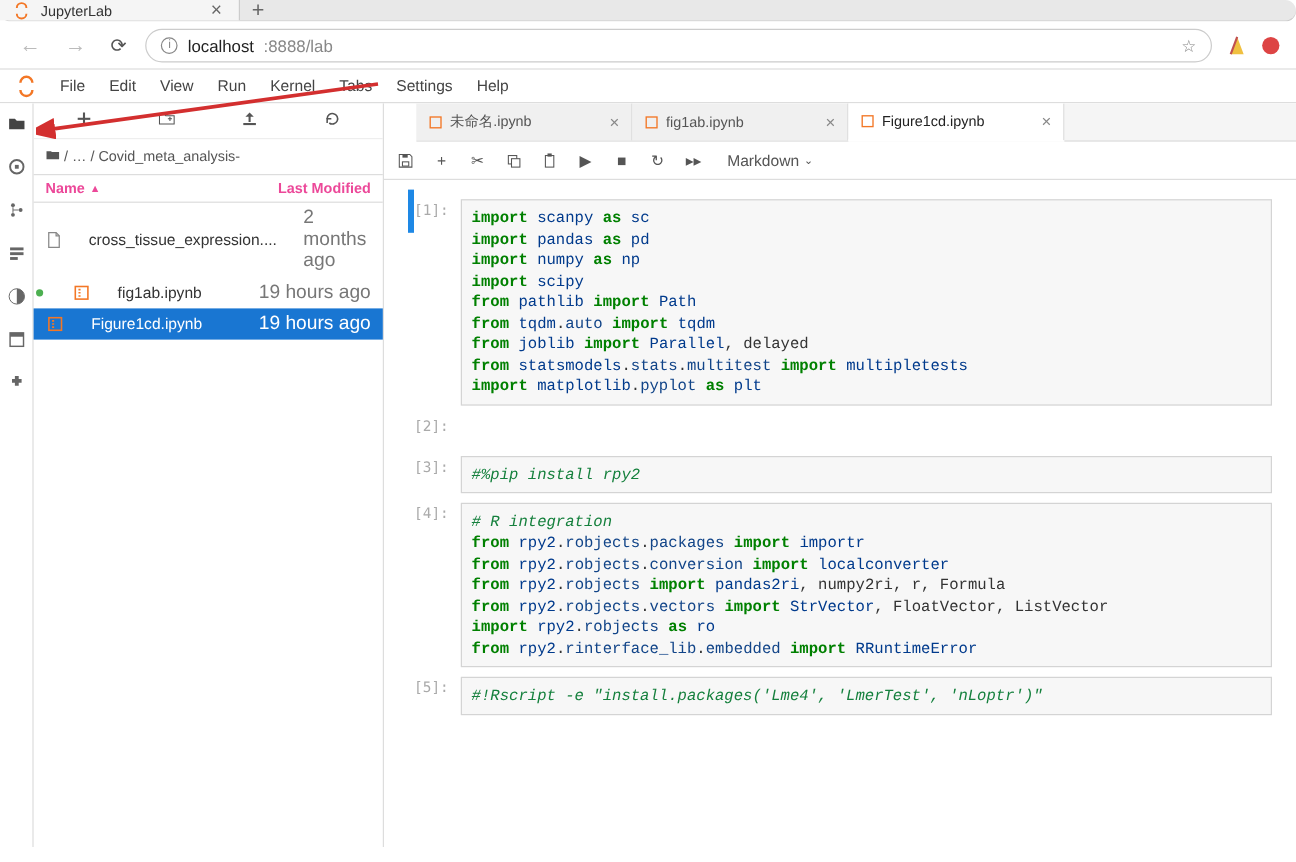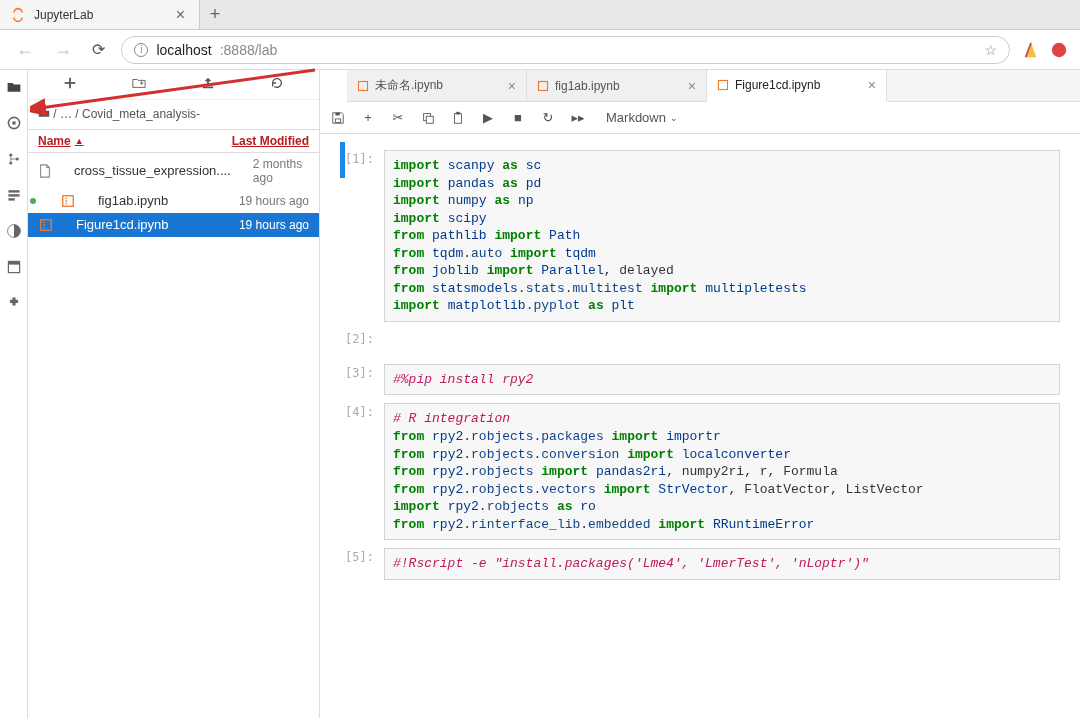--- a/index.html
+++ b/index.html
@@ -1,17 +1,17 @@
 <!DOCTYPE html>
 <html><head>
 <meta charset="utf-8">
 <style>
 * { box-sizing: border-box; margin: 0; padding: 0; }
 body { font-family: -apple-system, BlinkMacSystemFont, "Segoe UI", Helvetica, Arial, sans-serif; font-size: 13px; color: #333; background: #fff; overflow: hidden; }
-.browser-chrome { height: 30px; background: #e8e8e8; display: flex; align-items: stretch; border-bottom: 1px solid #ccc; }
+.browser-chrome { height: 18px; background: #e8e8e8; display: flex; align-items: stretch; border-bottom: 1px solid #ccc; border-radius: 14px; }
 .browser-tab { background: #f5f5f5; display: flex; align-items: center; padding: 0 10px; min-width: 200px; border-right: 1px solid #ccc; position: relative; }
 .browser-tab .favicon { width: 16px; height: 16px; margin-right: 8px; }
 .browser-tab .title { flex: 1; font-size: 12px; color: #333; }
 .browser-tab .close { color: #666; font-size: 16px; padding: 0 4px; }
 .new-tab-btn { width: 30px; display: flex; align-items: center; justify-content: center; color: #666; font-size: 18px; }
 .browser-toolbar { height: 40px; display: flex; align-items: center; padding: 0 12px; gap: 12px; border-bottom: 1px solid #ddd; }
 .nav-arrow { color: #bbb; font-size: 18px; padding: 4px; }
 .reload-icon { color: #555; font-size: 16px; padding: 4px; }
 .url-bar { flex: 1; height: 28px; border: 1px solid #ccc; border-radius: 14px; display: flex; align-items: center; padding: 0 12px; gap: 8px; color: #555; font-size: 14px; }
 .url-bar .info-icon { width: 14px; height: 14px; border: 1px solid #888; border-radius: 50%; display: flex; align-items: center; justify-content: center; font-size: 10px; color: #888; }
@@ -28,25 +28,25 @@
 
 .main-split { flex: 1; display: flex; overflow: hidden; }
 .left-rail { width: 28px; background: #fff; border-right: 1px solid #ddd; display: flex; flex-direction: column; align-items: center; padding-top: 8px; gap: 18px; }
 .rail-icon { width: 18px; height: 18px; color: #666; display: flex; align-items: center; justify-content: center; }
 .rail-icon.active { color: #222; }
 
 .file-panel { width: 292px; border-right: 1px solid #ddd; display: flex; flex-direction: column; }
 .file-toolbar { height: 30px; display: flex; align-items: center; justify-content: space-around; border-bottom: 1px solid #eee; padding: 0 8px; }
 .ft-icon { color: #555; font-size: 14px; padding: 4px 8px; }
 .breadcrumb { padding: 6px 10px; font-size: 12px; color: #555; line-height: 1.4; }
-.file-header { display: flex; padding: 4px 10px; border-top: 1px solid #ddd; border-bottom: 1px solid #ddd; font-size: 12px; font-weight: 600; color: #b91c1c; text-decoration: underline; }
+.file-header { display: flex; padding: 4px 10px; border-top: 1px solid #ddd; border-bottom: 1px solid #ddd; font-size: 12px; font-weight: 600; color: #ec4899; }
 .fh-name { flex: 1; display: flex; align-items: center; gap: 4px; }
 .fh-mod { text-align: right; }
 .file-row { display: flex; align-items: center; padding: 4px 10px; font-size: 13px; color: #333; gap: 22px; }
-.file-row .mod { margin-left: auto; font-size: 12px; color: #777; }
+.file-row .mod { margin-left: auto; font-size: 16px; color: #777; }
 .file-row.selected { background: #1976d2; color: #fff; }
 .file-row.selected .mod { color: #fff; }
 .row-icon { width: 16px; height: 16px; display: flex; align-items: center; justify-content: center; }
 .dot-running { width: 6px; height: 6px; background: #4caf50; border-radius: 50%; margin-left: -8px; margin-right: 2px; }
 
 .notebook-area { flex: 1; display: flex; flex-direction: column; overflow: hidden; }
 .tabbar { height: 32px; background: #f5f5f5; display: flex; align-items: stretch; border-bottom: 1px solid #ddd; margin-left: 27px; }
 .doc-tab { display: flex; align-items: center; padding: 0 10px; min-width: 180px; border-right: 1px solid #ddd; gap: 6px; font-size: 12px; color: #555; background: #f0f0f0; }
 .doc-tab.active { background: #fff; color: #222; border-bottom: 2px solid #fff; margin-bottom: -1px; }
 .doc-tab .close { margin-left: auto; color: #888; font-size: 14px; }
@@ -61,21 +61,21 @@
 .md-cell .cell-body h2 { font-size: 28px; font-weight: 700; color: #222; margin: 6px 0 14px 0; }
 .md-cell .cell-body h3 { font-size: 22px; font-weight: 700; color: #222; margin: 8px 0 10px 0; }
 .code-input { border: 1px solid #d4d4d4; background: #f7f7f7; padding: 6px 8px; font-family: Liberation Mono, monospace; font-size: 13px; line-height: 1.35; white-space: pre; overflow-x: auto; }
 .selected-marker { position: absolute; left: 20px; top: 8px; width: 5px; height: 36px; background: #1e88e5; }
 
 .tok-kw { color: #008000; font-weight: bold; }
 .tok-mod { color: #003a8c; }
 .tok-fn { color: #0066cc; }
 .tok-attr { color: #114488; }
 .tok-num { color: #007777; }
-.tok-comment { color: #be185d; font-style: italic; }
+.tok-comment { color: #15803d; font-style: italic; }
 
 .arrow-annotation { position: absolute; pointer-events: none; }
 svg.jlogo path.arc1 { fill: #f37726; }
 svg.jlogo path.arc2 { fill: #f37726; }
 
 svg.nbicon rect { fill: none; stroke: #f37726; stroke-width: 1.5; }
 svg.nbicon .bracket { stroke: #f37726; fill: none; stroke-width: 1.5; }
 
 svg.fileicon { stroke: #888; fill: none; stroke-width: 1.2; }
 </style>
@@ -111,20 +111,36 @@
         <path d="M4 18 L10 2 L16 18 Z" fill="#f0c040"></path>
         <path d="M10 2 L4 18" stroke="#c05050" stroke-width="2"></path>
       </svg>
     <svg class="ext-icon" viewBox="0 0 20 20">
         <circle cx="10" cy="10" r="8" fill="#d44"></circle>
       </svg>
   </div>
 </div>
 
 <div class="jupyter-app">
+  <div class="menubar">
+    <span class="jupyter-logo">
+      <svg class="jlogo" viewBox="0 0 20 20" width="20" height="20">
+          <path class="arc1" d="M4 7 A6 6 0 0 1 16 7 L14 7 A4 4 0 0 0 6 7 Z"></path>
+          <path class="arc2" d="M4 13 A6 6 0 0 0 16 13 L14 13 A4 4 0 0 1 6 13 Z"></path>
+        </svg>
+    </span>
+    <span class="menubar-item">File</span>
+    <span class="menubar-item">Edit</span>
+    <span class="menubar-item">View</span>
+    <span class="menubar-item">Run</span>
+    <span class="menubar-item">Kernel</span>
+    <span class="menubar-item">Tabs</span>
+    <span class="menubar-item">Settings</span>
+    <span class="menubar-item">Help</span>
+  </div>
 
   <div class="main-split">
 
     <div class="left-rail">
       <span class="rail-icon active">
           <svg viewBox="0 0 20 20" width="16" height="16">
             <path d="M2 5 h6 l2 2 h8 v9 h-16 z" fill="#444"></path>
           </svg>
         </span>
       <span class="rail-icon">

